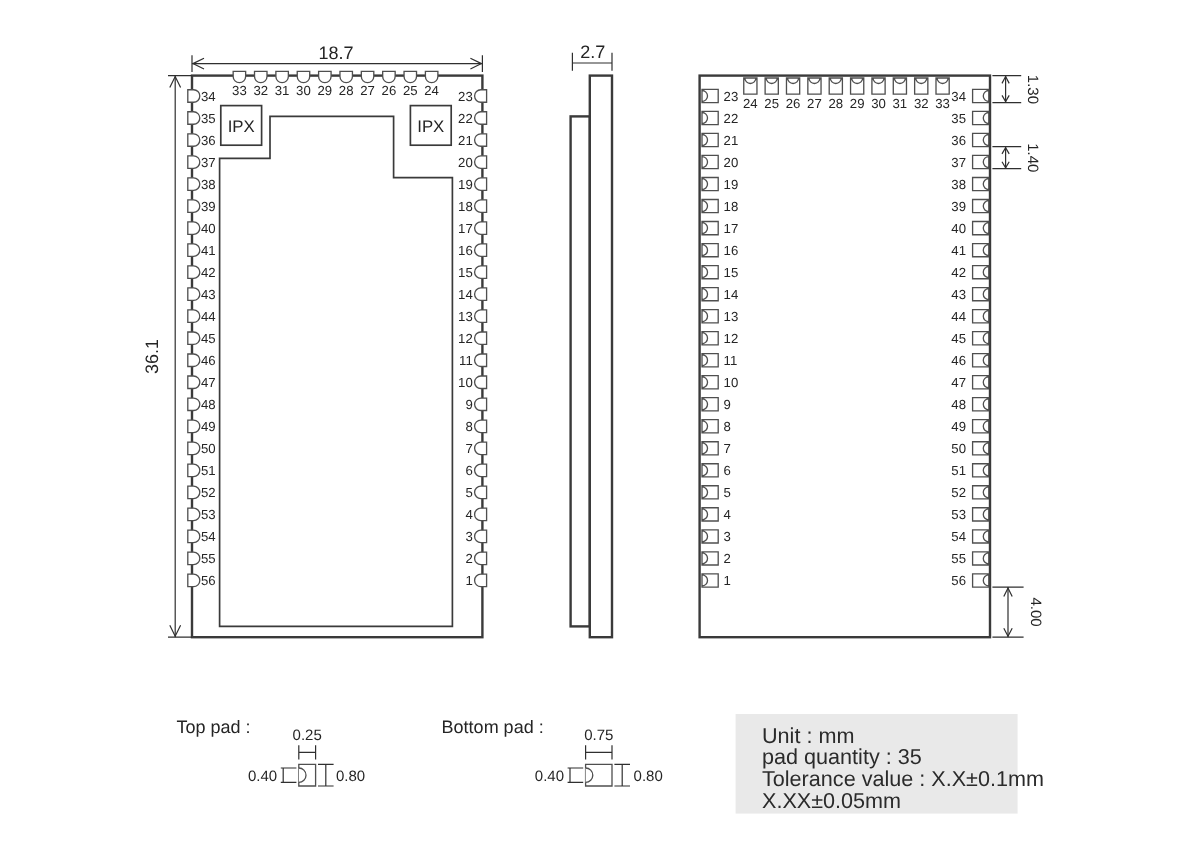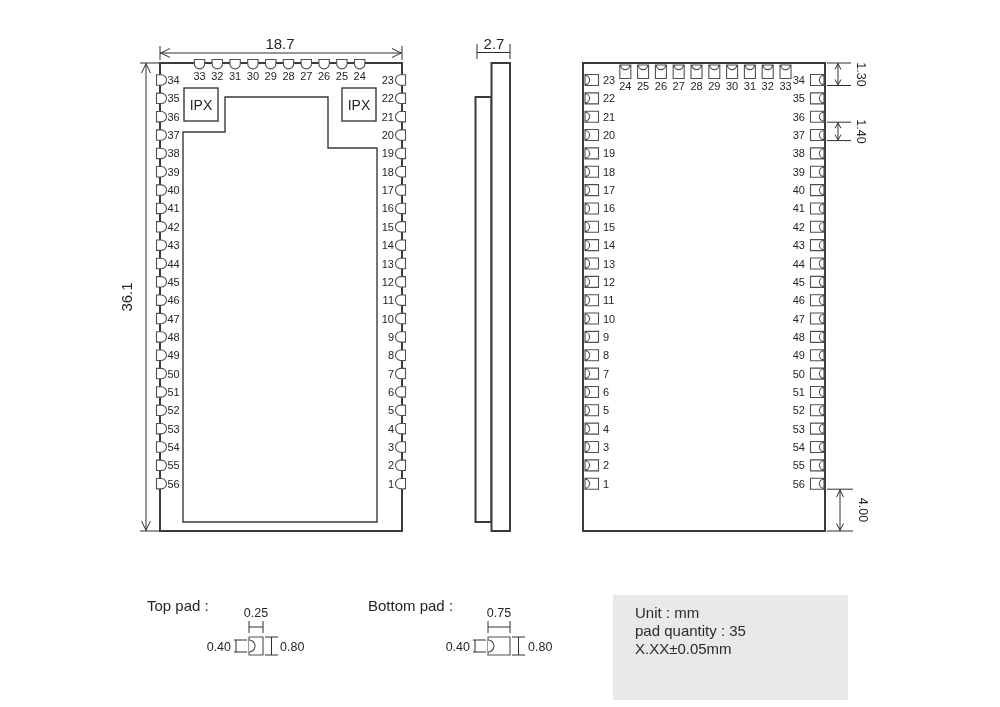--- a/index.html
+++ b/index.html
@@ -9,22 +9,22 @@
   .outline { fill:#ffffff; stroke:#3a3a3a; stroke-width:2; }
   .box     { fill:#ffffff; stroke:#3a3a3a; stroke-width:1.4; }
   .thin    { fill:none;    stroke:#3a3a3a; stroke-width:1.4; }
   .pad     { fill:#ffffff; stroke:#4f4f4f; stroke-width:1.1; }
   .dim     { fill:none;    stroke:#2f2f2f; stroke-width:1; }
   .num     { font-size:11px; }
   .dimlbl  { font-size:15px; }
   .dimsm   { font-size:12.5px; }
   .ipx     { font-size:14px; }
   .title   { font-size:15px; }
-  #info-box { position:absolute; left:613px; top:595px; width:235px; height:105px;
-              background:#e9e9e9; color:#2b2b2b; font-size:15px; line-height:18px;
+  #info-box { position:absolute; left:613px; top:595px; width:235px; height:83px;
+              background:#e9e9e9; color:#2b2b2b; font-size:18px; line-height:18px;
               padding-top:9px; padding-left:22px; box-sizing:border-box; }
   #info-box .line { display:block; white-space:pre; }
   #info-box .indent { }
 </style>
 </head>
 <body>
 
 <div id="canvas">
 
   <svg width="1000" height="707" viewBox="0 0 1000 707">
@@ -351,15 +351,16 @@
       <text x="470" y="651" text-anchor="end" class="dimsm">0.40</text>
       <path d="M512,637 H525 M512,655 H525 M518.5,637 V655" class="dim"></path>
       <text x="528" y="651" text-anchor="start" class="dimsm">0.80</text>
     </g>
   </svg>
 
   
   <div id="info-box">
     <span class="line">Unit : mm</span>
     <span class="line">pad quantity : 35</span>
+    <span class="line">Tolerance value : X.X±0.1mm</span>
     <span class="line indent">X.XX±0.05mm</span>
   </div>
 </div>
 
 </body></html>

